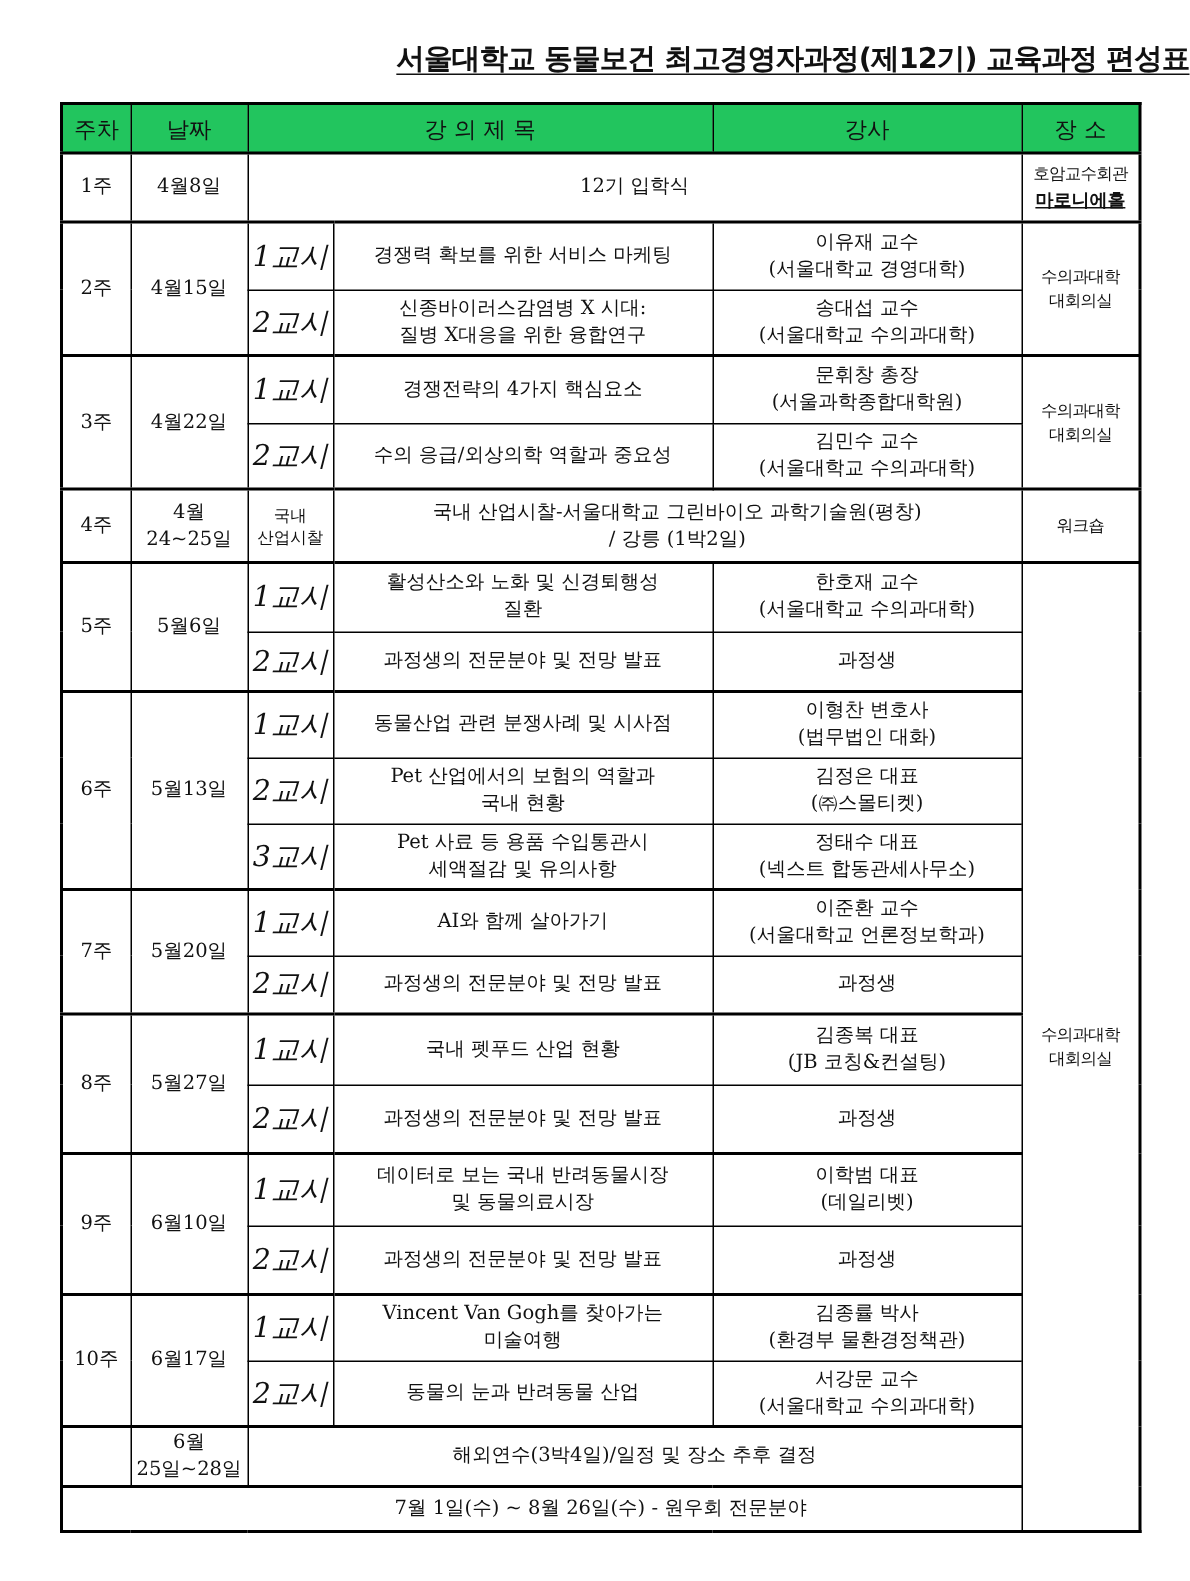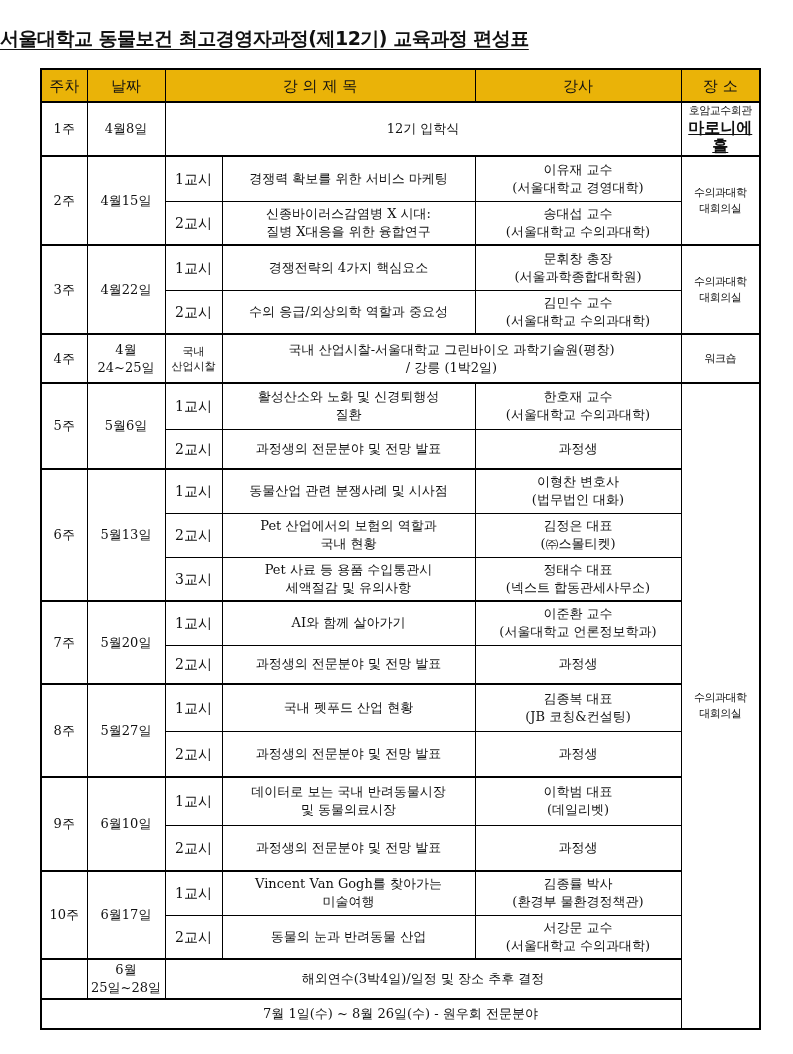--- a/index.html
+++ b/index.html
@@ -2,44 +2,44 @@
 <html><head>
 <meta charset="utf-8">
 <style>
   html, body { margin: 0; padding: 0; background: #ffffff; }
   body {
     width: 793px; height: 1054px; position: relative; overflow: hidden;
     font-family: "DejaVu Serif", "Liberation Serif", serif;
     color: #111;
   }
   .title {
-    position: absolute; left: 0; top: 26px; width: 793px; text-align: left;
+    position: absolute; left: 0; top: 26px; width: 793px; text-align: right;
     font-family: "DejaVu Sans", "Liberation Sans", sans-serif;
     font-size: 19px; font-weight: bold; letter-spacing: -0.5px;
   }
   .title span { text-decoration: underline; text-underline-offset: 4px; }
   table.schedule {
     position: absolute; left: 40px; top: 68px; width: 719px;
     border-collapse: collapse; table-layout: fixed;
     font-size: 13px; line-height: 18px;
     border: 2px solid #000;
   }
   table.schedule td, table.schedule th {
     border: 1px solid #000; text-align: center; vertical-align: middle;
     padding: 0 2px; font-weight: normal;
   }
   table.schedule th {
-    background: #eab308; height: 31px; font-size: 15px;
+    background: #22c55e; height: 31px; font-size: 15px;
     border-bottom: 2px solid #000;
   }
   .bold { font-weight: bold; }
   .small { font-size: 11px; line-height: 15px; }
   .venue-small { font-size: 11px; line-height: 16px; letter-spacing: -0.5px; }
-  .venue-hall { font-weight: bold; text-decoration: underline; font-size: 16px; }
-  .period { font-size: 14px; }
+  .venue-hall { font-weight: bold; text-decoration: underline; font-size: 12px; }
+  .period { font-size: 19px; font-style: italic; }
   tr.thick-top td { border-top: 2px solid #000; }
   .block { display: block; }
 </style>
 </head>
 <body>
 
 <div class="title">
   <span>서울대학교 동물보건 최고경영자과정(제12기) 교육과정 편성표</span>
 </div>
 

